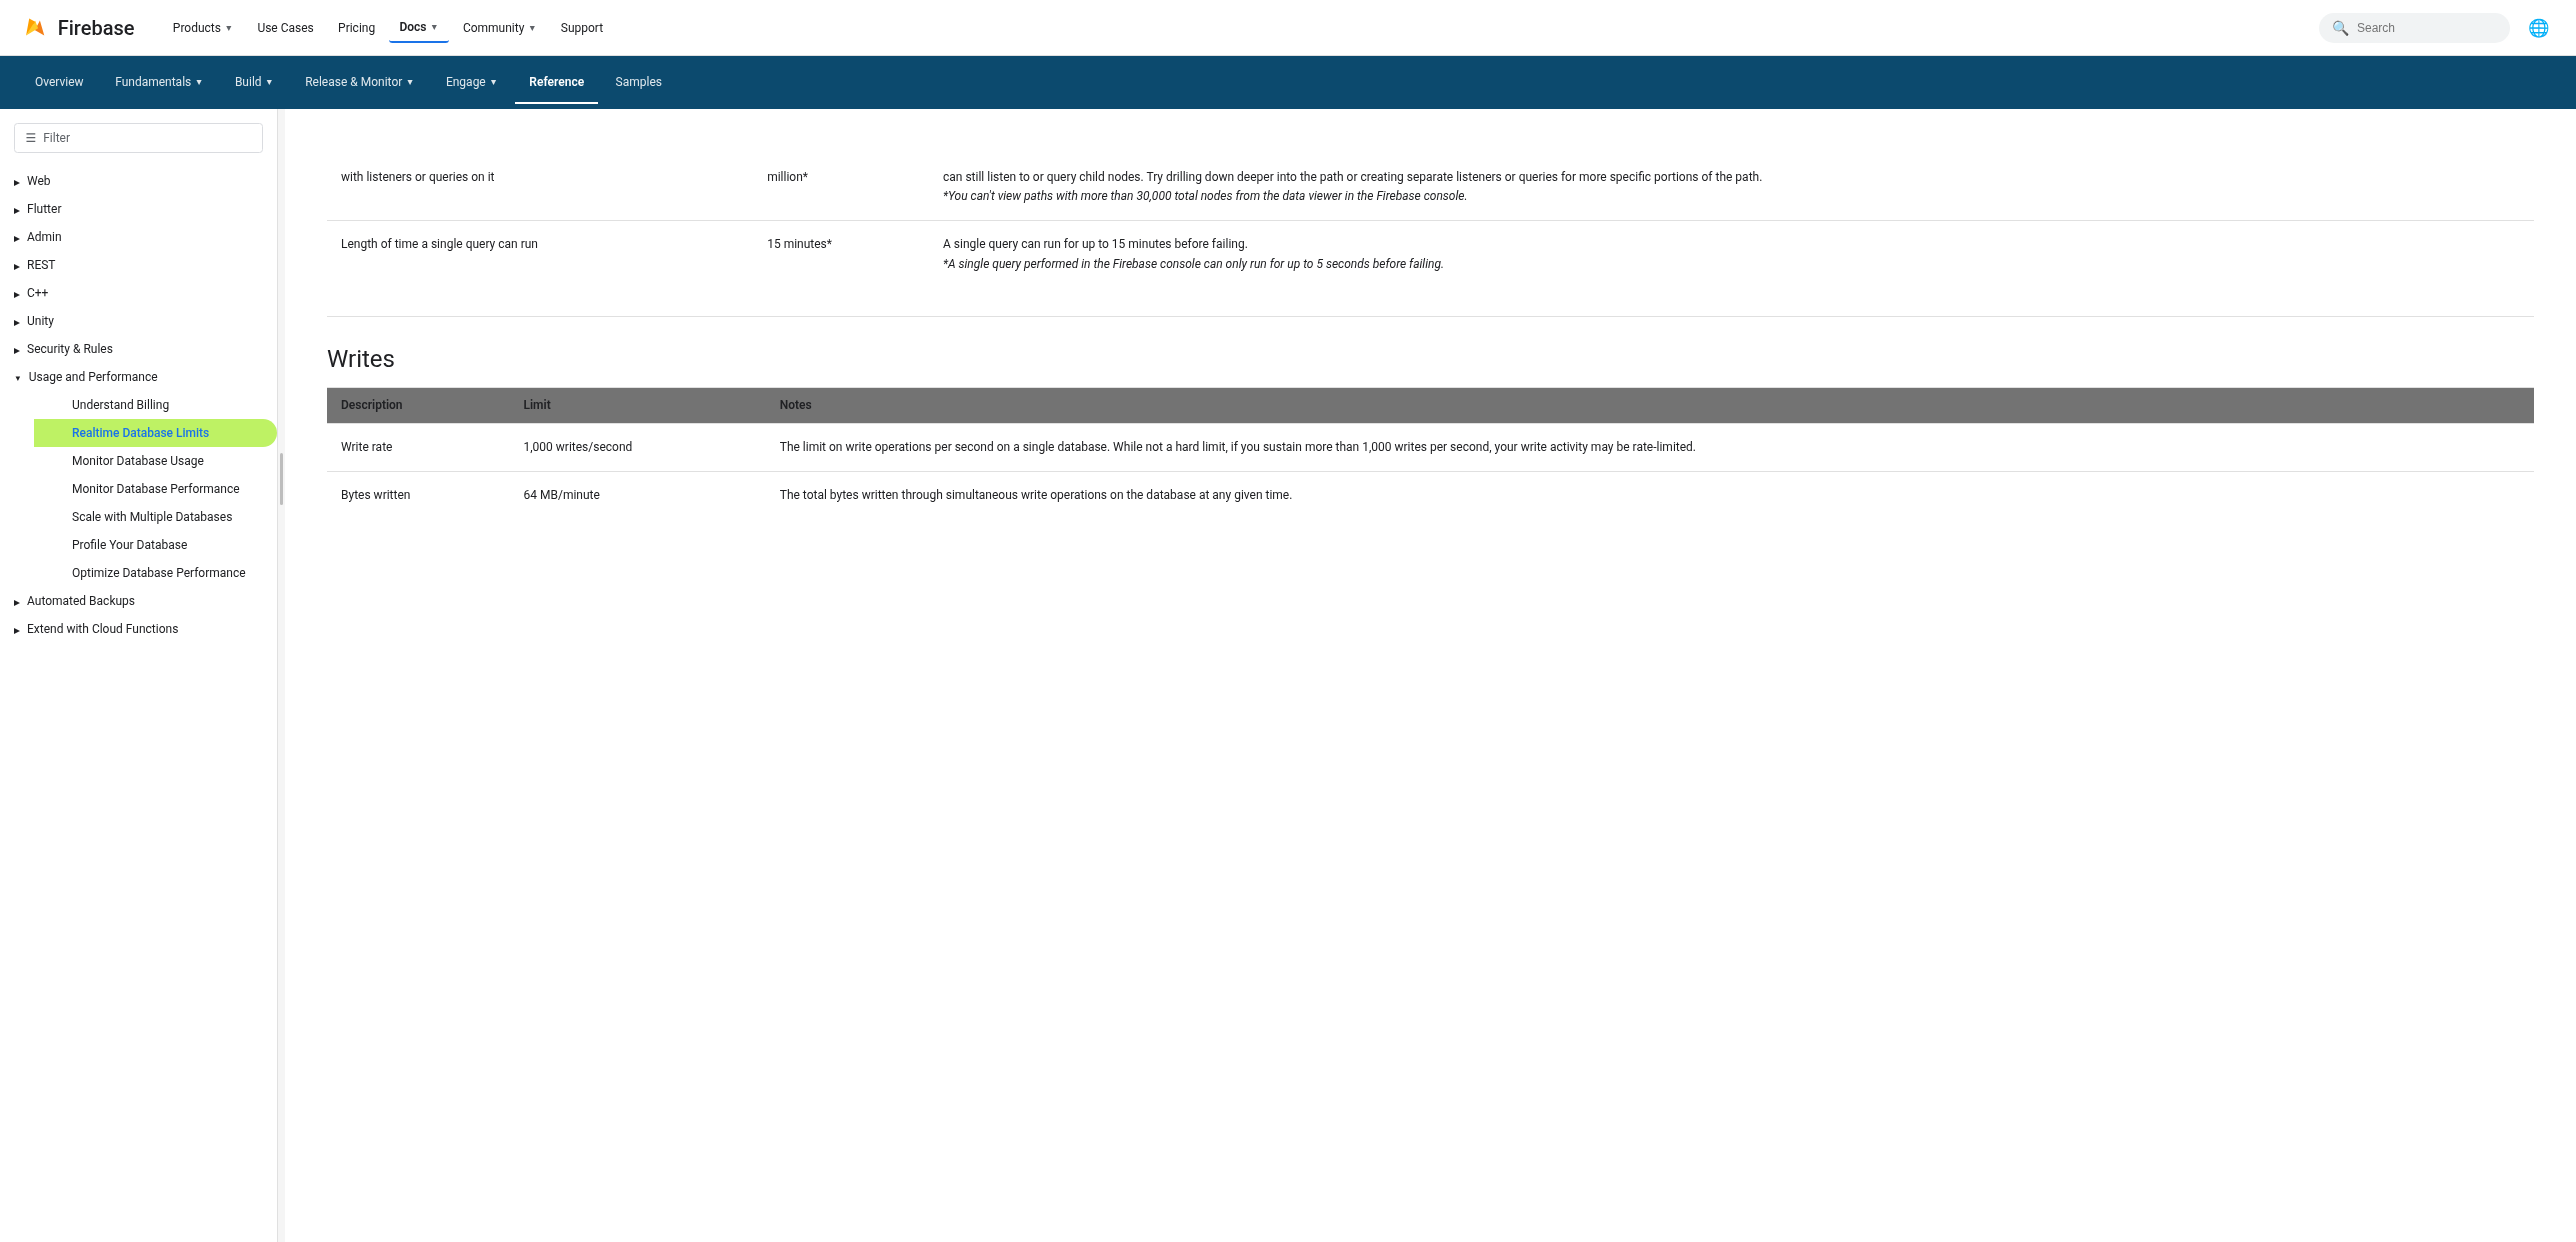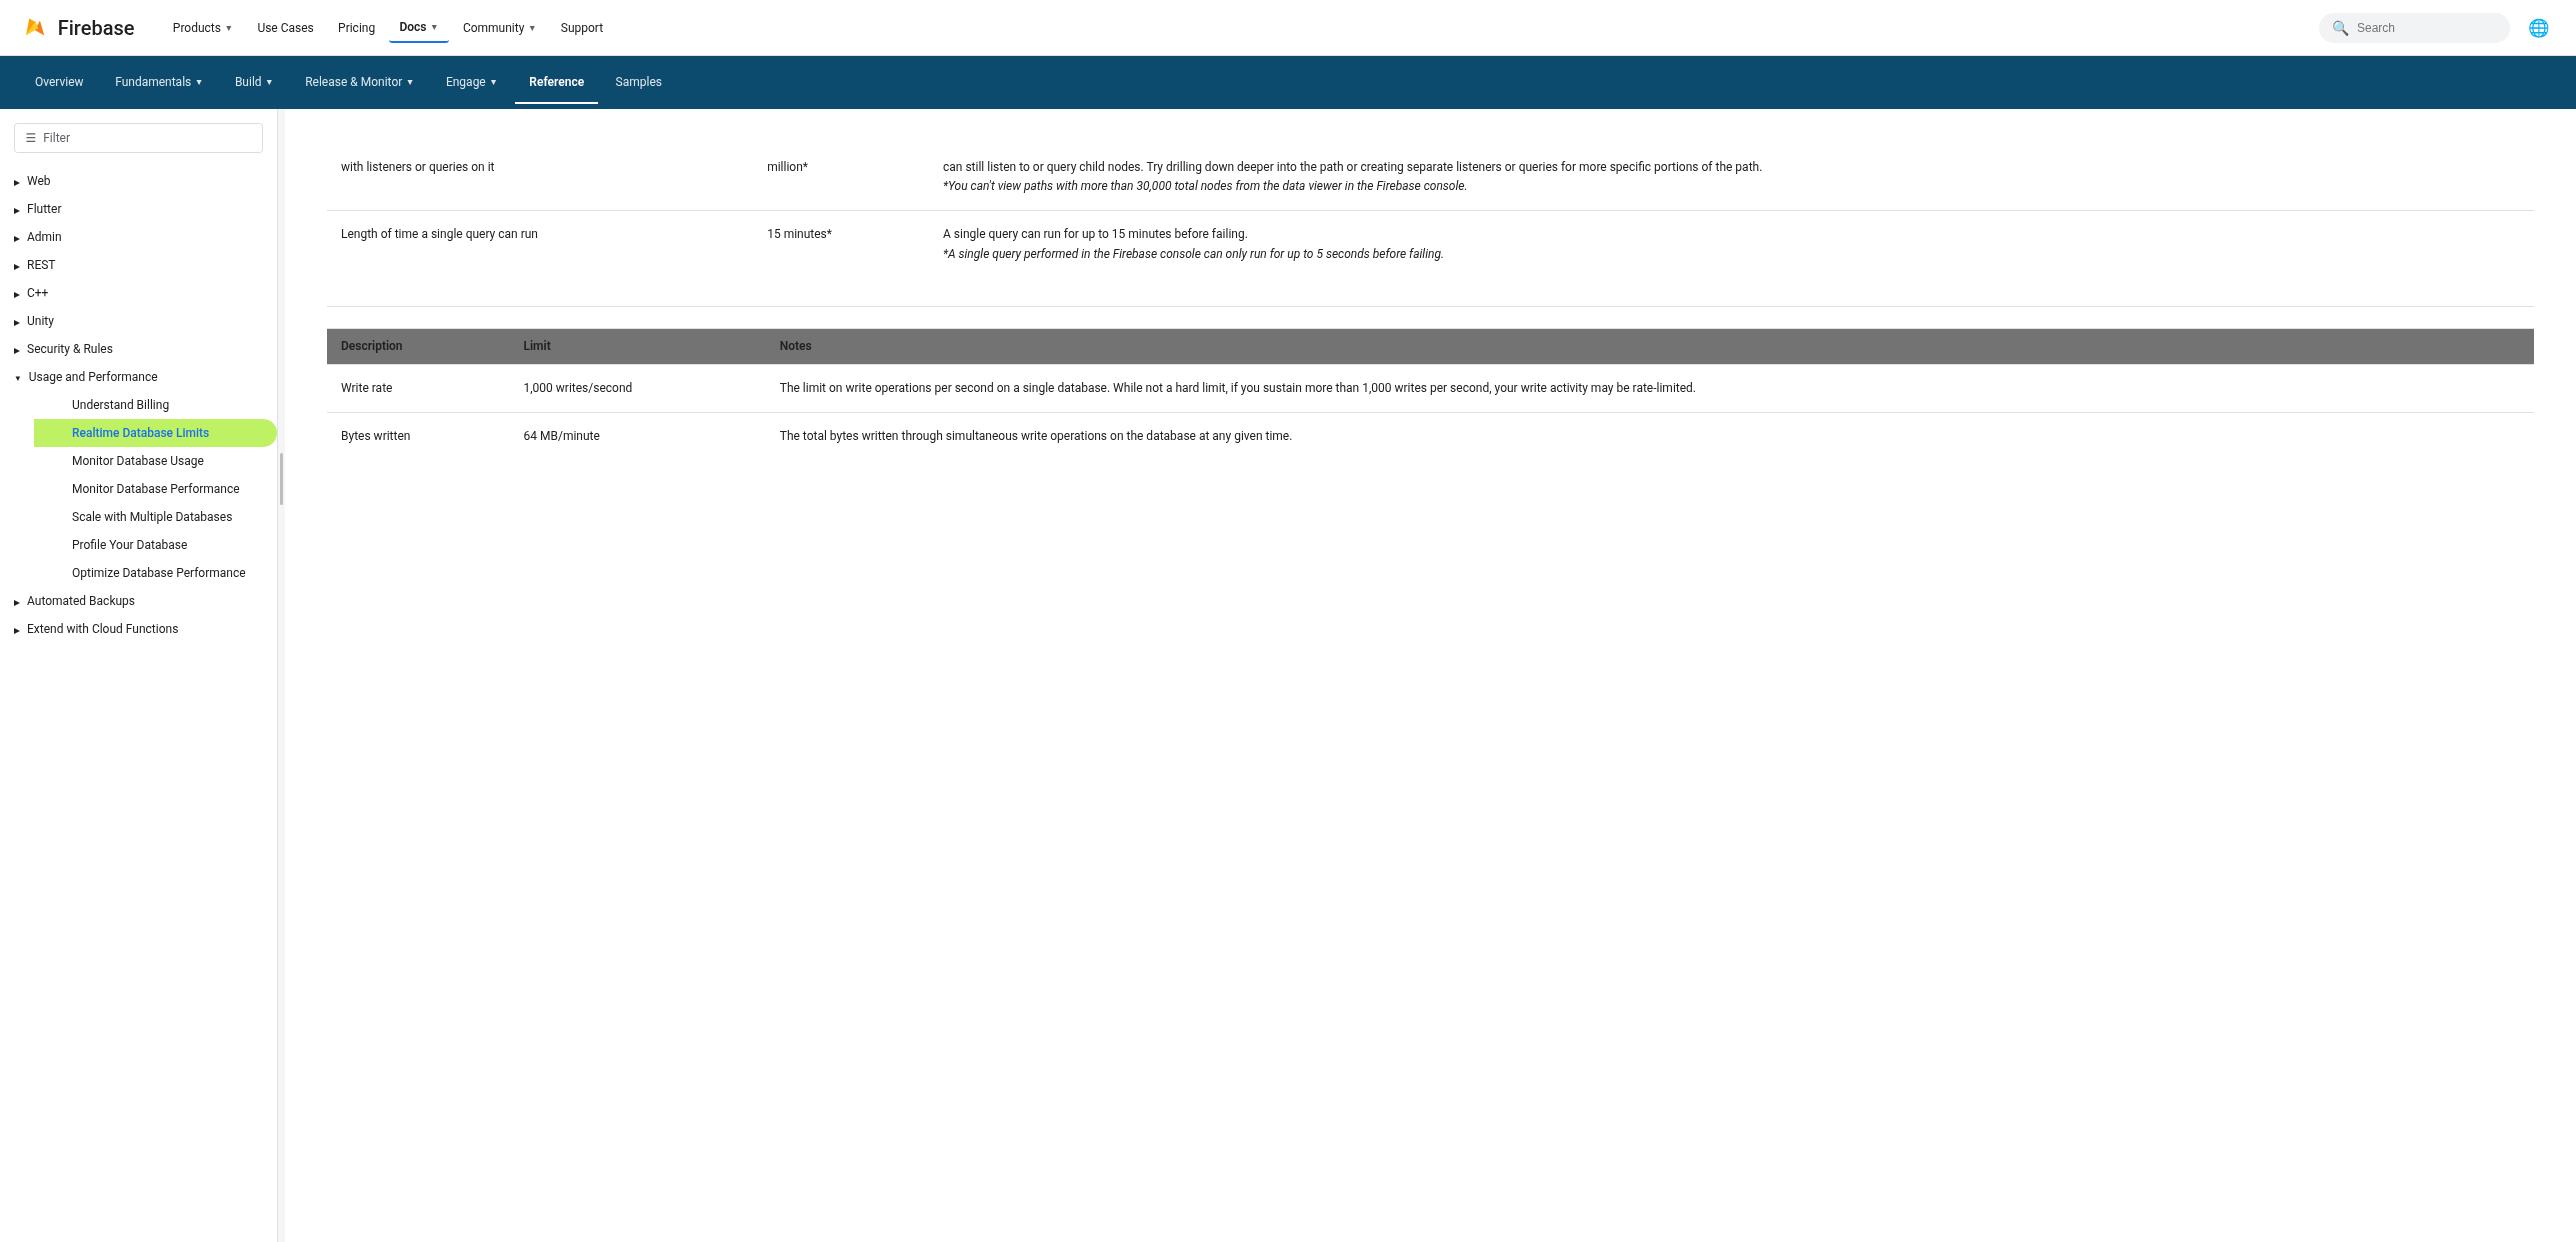--- a/index.html
+++ b/index.html
@@ -166,21 +166,21 @@
     }
 
     
     .main-content {
       flex: 1;
       overflow-y: auto;
       padding: 0;
     }
 
     .content-area {
-      padding: 21px 42px;
+      padding: 31px 42px;
     }
 
     
     .data-table {
       width: 100%;
       border-collapse: collapse;
       margin: 14px 0 28px;
     }
     .data-table th {
       background: #737373;
@@ -440,20 +440,21 @@
             <td>
               A single query can run for up to 15 minutes before failing.<br>
               <span class="note-italic">*A single query performed in the Firebase console can only run for up to 5 seconds before failing.</span>
             </td>
           </tr>
         </tbody>
       </table>
 
       <hr class="hr-line">
 
+      <h2 class="section-title">Writes</h2>
 
       <table class="data-table">
         <thead>
           <tr>
             <th>Description</th>
             <th>Limit</th>
             <th>Notes</th>
           </tr>
         </thead>
         <tbody>

